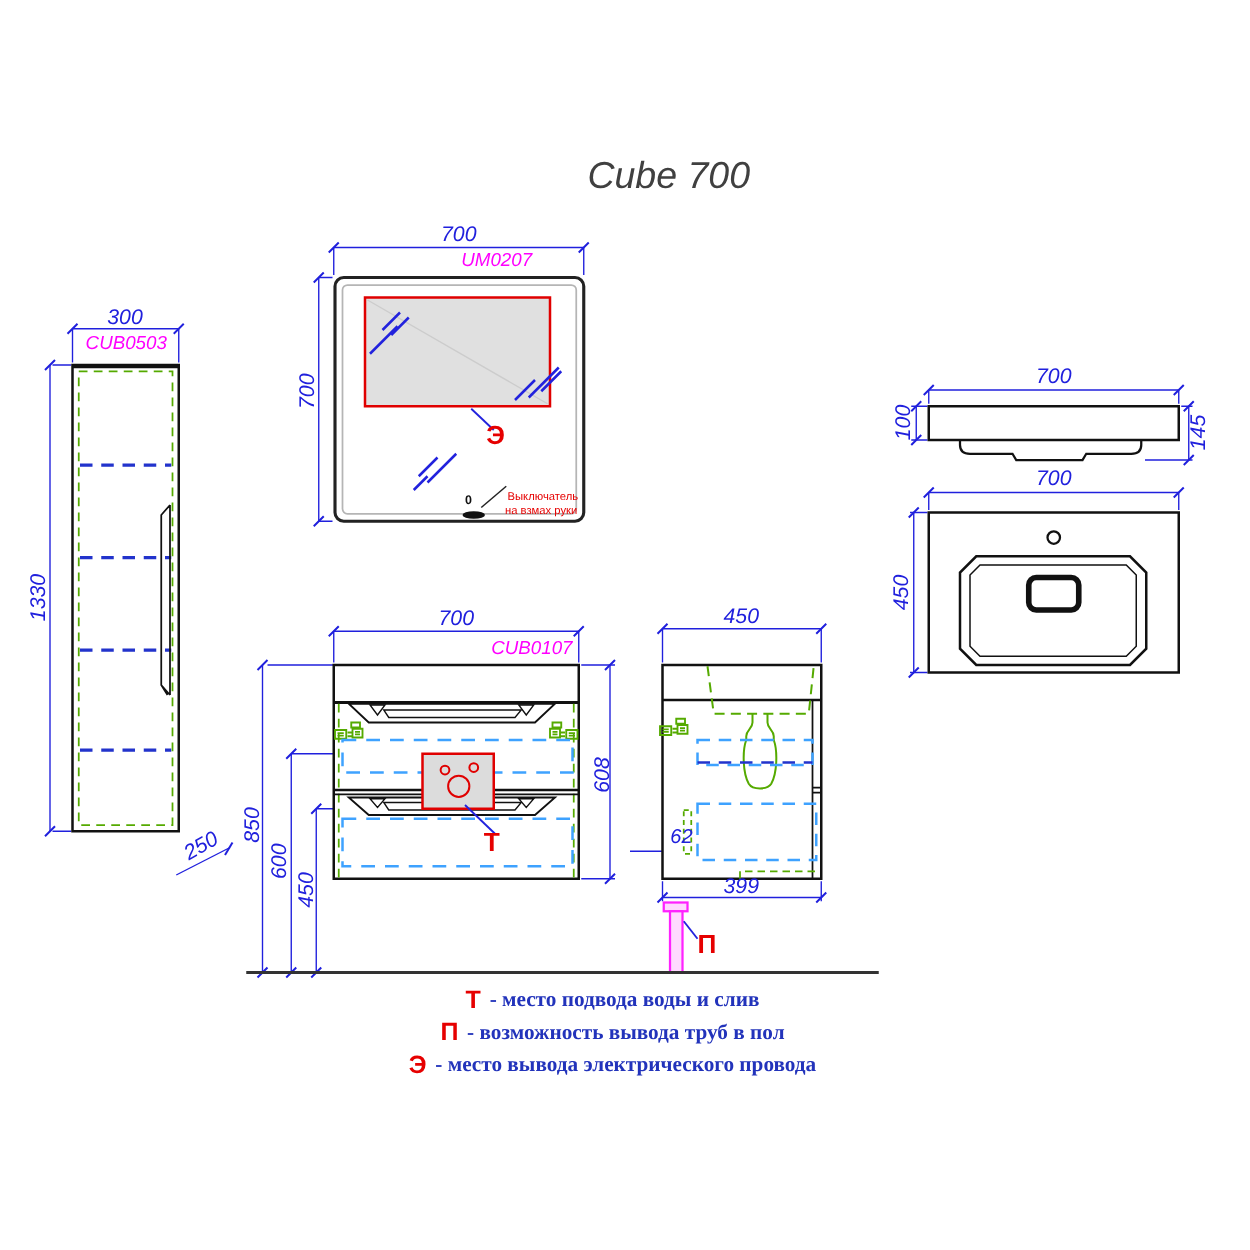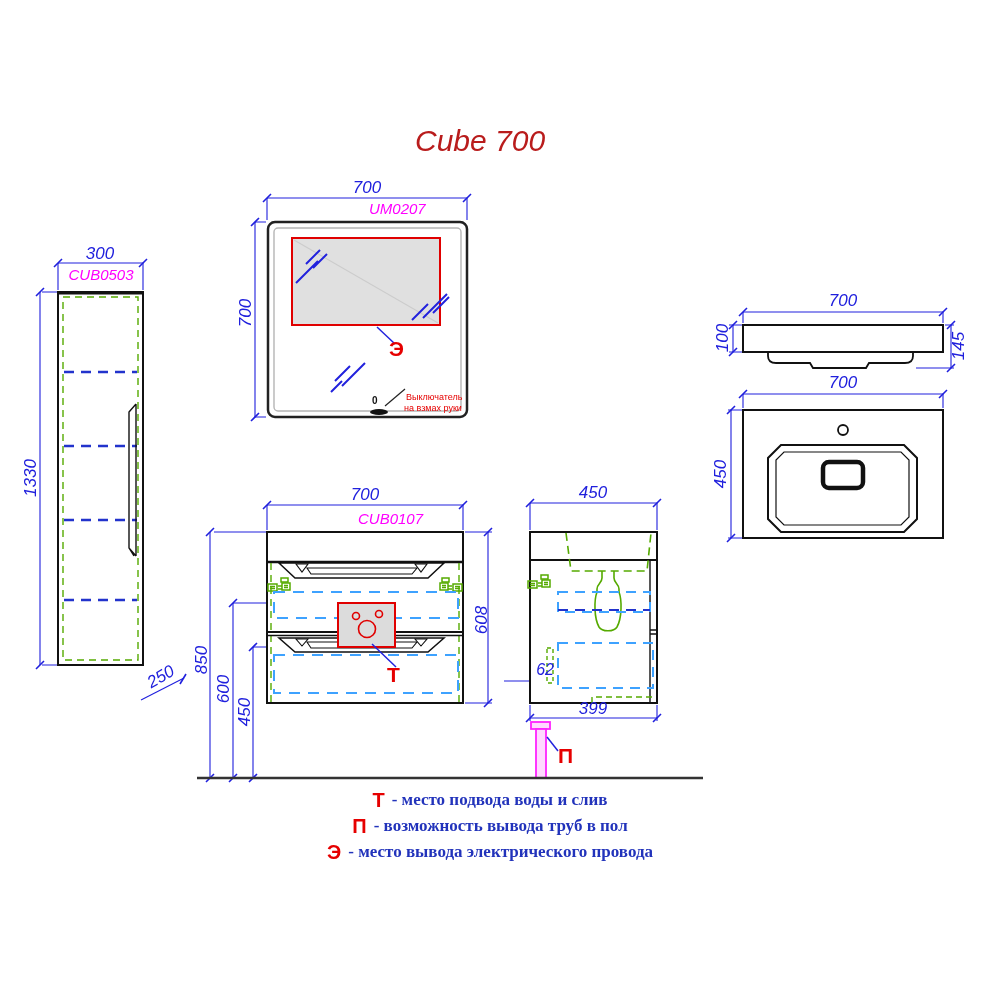--- a/index.html
+++ b/index.html
@@ -7,21 +7,21 @@
           font-family:"Liberation Sans",sans-serif;}
   svg{position:absolute;left:0;top:0;}
   .txt{position:absolute;white-space:nowrap;}
   .dim{color:#2020dd;font:italic 17px "Liberation Sans",sans-serif;text-align:center;}
   .dimsm{color:#2020dd;font:italic 16px "Liberation Sans",sans-serif;text-align:center;margin-left:26px;}
   .code{color:#ff00ff;font:italic 15px "Liberation Sans",sans-serif;}
   .marker{color:#e60000;font:bold 21px "Liberation Sans",sans-serif;}
   .rot90{transform:rotate(-90deg);transform-origin:center;}
   .rot30{transform:rotate(-30deg);transform-origin:center;}
   .w60{width:60px;}
-  .title{color:#b91c1c;font:italic 30px "Liberation Sans",sans-serif;}
+  .title{color:#404040;font:italic 30px "Liberation Sans",sans-serif;text-align:center;}
   .note{color:#e60000;font:9px "Liberation Sans",sans-serif;line-height:10px;margin-top:24px;}
   .sensor{color:#111;font:bold 10px "Liberation Sans",sans-serif;}
   .legend{position:absolute;left:0;top:789px;width:980px;display:flex;flex-direction:column;
           align-items:center;gap:4px;}
   .legend-row{display:flex;align-items:center;gap:7px;height:22px;}
   .legend-row .marker{font-size:20px;}
   .legend-text{color:#2233bb;font-family:"Liberation Serif",serif;font-size:17px;font-weight:600;}
 </style>
 </head>
 <body>
@@ -191,21 +191,21 @@
 
   <div class="txt dim" style="left:337px;top:178px;width:60px;">700</div>
   <div class="txt code" style="left:369px;top:200px;width:90px;text-align:left;">UM0207</div>
   <div class="txt dim rot90 w60" style="left:216px;top:303px;">700</div>
   <div class="txt marker" style="left:389px;top:337px;">Э</div>
   <div class="txt note" style="left:406px;top:368px;">Выключатель</div>
   <div class="txt note" style="left:404px;top:379px;">на взмах руки</div>
   <div class="txt sensor" style="left:372px;top:395px;">0</div>
 
   <div class="txt dim" style="left:335px;top:485px;width:60px;">700</div>
-  <div class="txt code" style="left:358px;top:510px;width:100px;text-align:left;">CUB0107</div>
+  <div class="txt code" style="left:358px;top:510px;width:100px;text-align:right;">CUB0107</div>
   <div class="txt dim rot90 w60" style="left:172px;top:650px;">850</div>
   <div class="txt dim rot90 w60" style="left:194px;top:679px;">600</div>
   <div class="txt dim rot90 w60" style="left:215px;top:702px;">450</div>
   <div class="txt dim rot90 w60" style="left:452px;top:610px;">608</div>
   <div class="txt marker" style="left:387px;top:663px;">Т</div>
 
   <div class="txt dim" style="left:563px;top:483px;width:60px;">450</div>
   <div class="txt dimsm" style="left:488px;top:661px;width:40px;text-align:right;">62</div>
   <div class="txt dim" style="left:563px;top:699px;width:60px;">399</div>
   <div class="txt marker" style="left:558px;top:744px;">П</div>

